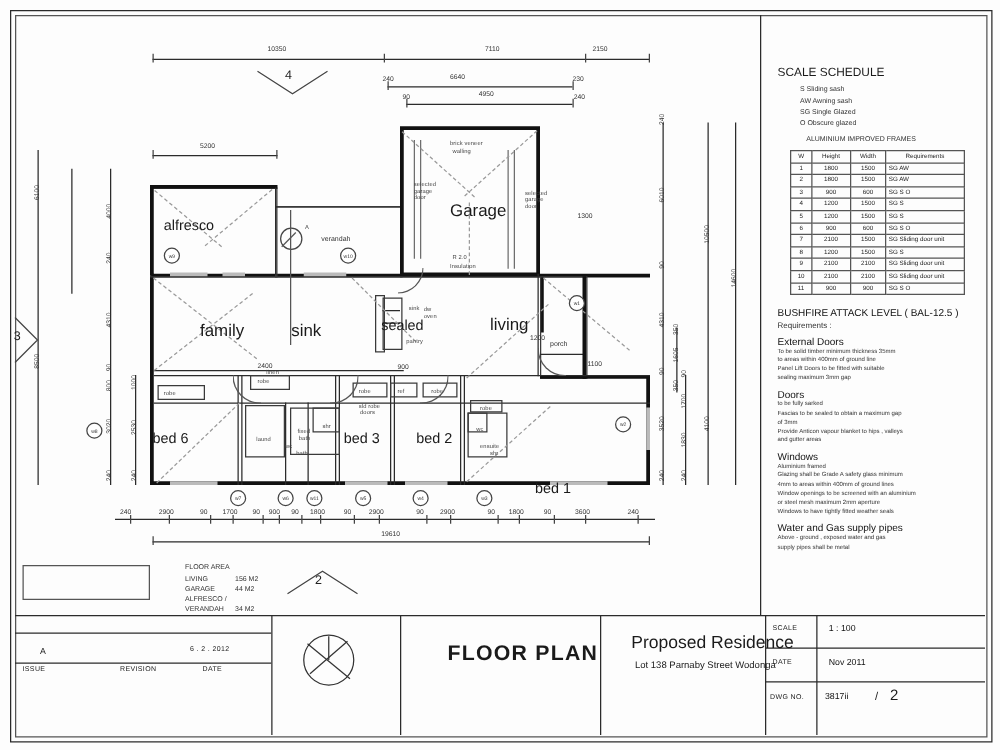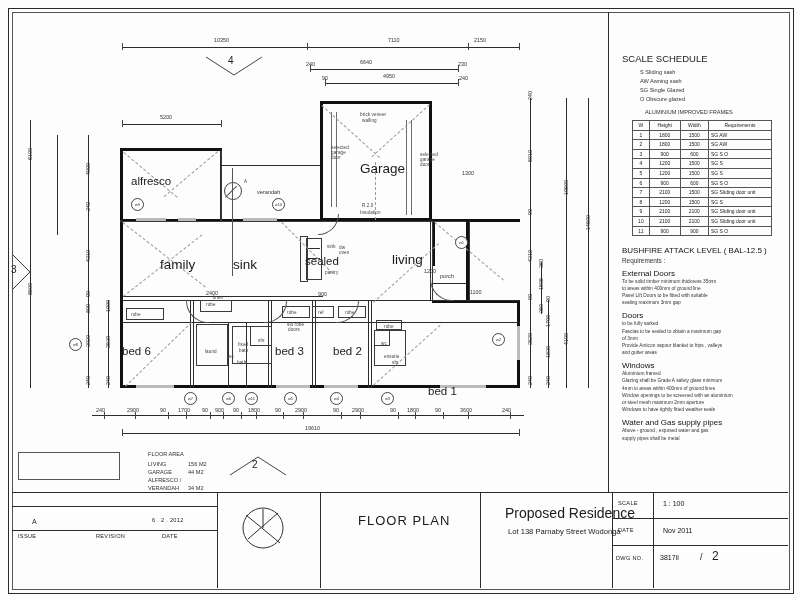--- a/index.html
+++ b/index.html
@@ -516,21 +516,21 @@
 
     <div style="position:absolute;left:240px;top:505px;width:46px;height:46px;">
       <svg width="46" height="46" viewBox="0 0 46 46">
         <circle cx="23" cy="23" r="20" fill="none" stroke="#333" stroke-width="1"></circle>
         <line x1="6" y1="10" x2="40" y2="38" stroke="#333" stroke-width="1"></line>
         <line x1="8" y1="34" x2="38" y2="8" stroke="#333" stroke-width="1"></line>
         <line x1="23" y1="4" x2="23" y2="23" stroke="#333" stroke-width="1"></line>
       </svg>
     </div>
 
-    <div class="t" style="left:358px;top:514px;font-size:13px;letter-spacing:1px;">FLOOR PLAN</div>
+    <div class="t" style="left:358px;top:514px;font-size:17px;letter-spacing:1px;font-weight:bold;">FLOOR PLAN</div>
 
     <div class="t" style="left:505px;top:506px;font-size:14px;">Proposed Residence</div>
     <div class="t" style="left:508px;top:528px;font-size:7.6px;">Lot 138 Parnaby Street Wodonga</div>
 
     <div class="t tb-lbl" style="left:618px;top:501px;">SCALE</div>
     <div class="t tb-val" style="left:663px;top:500px;">1 : 100</div>
     <div class="t tb-lbl" style="left:618px;top:528px;">DATE</div>
     <div class="t tb-val" style="left:663px;top:527px;">Nov 2011</div>
     <div class="t tb-lbl" style="left:616px;top:556px;">DWG NO.</div>
     <div class="t tb-val" style="left:660px;top:554px;">3817ii</div>

